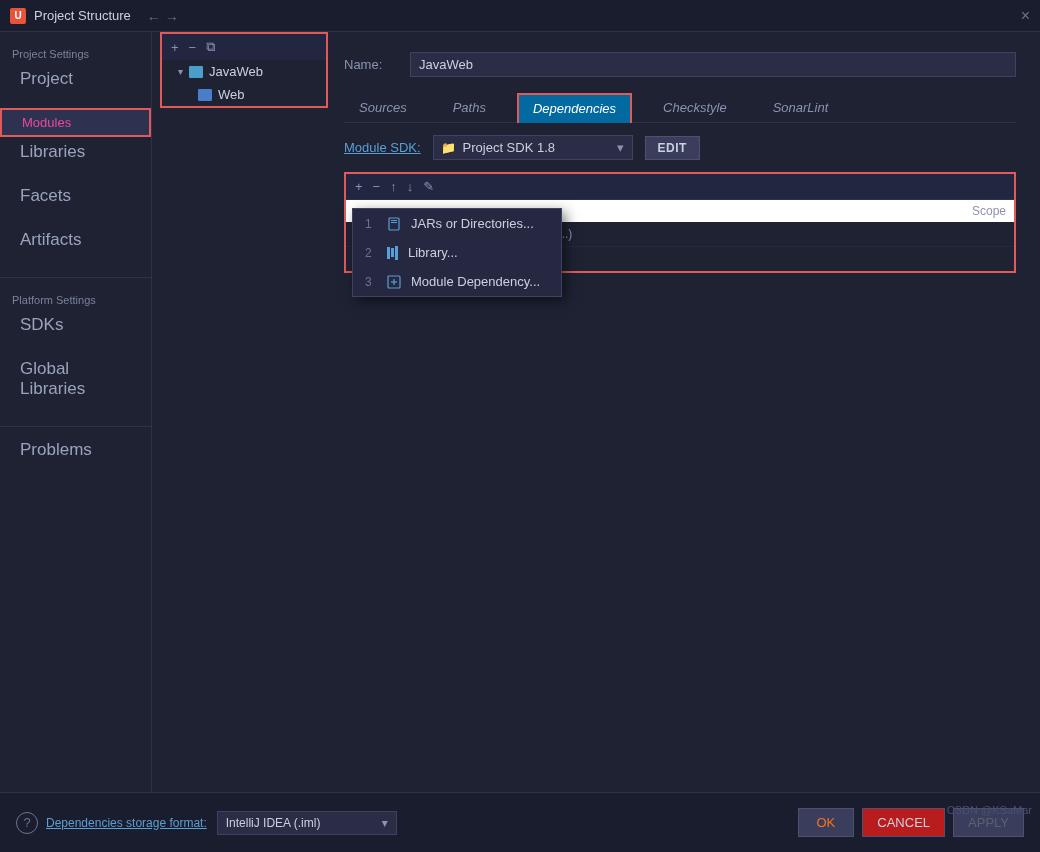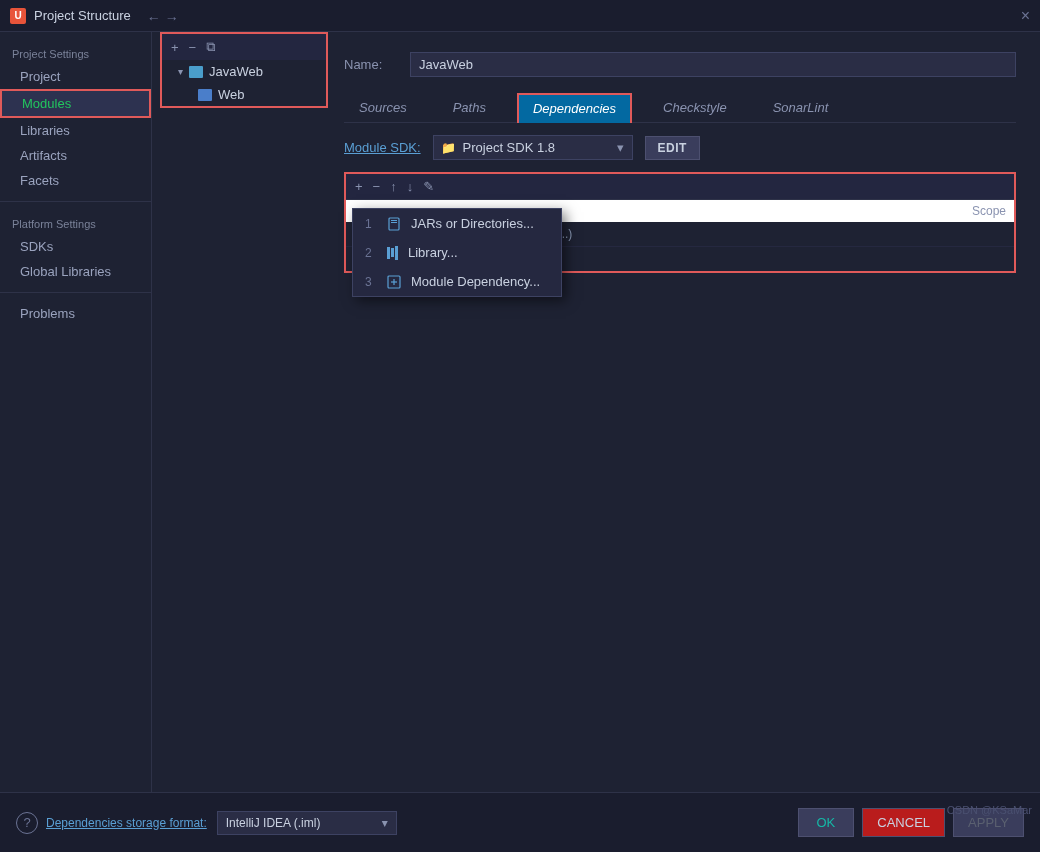--- a/index.html
+++ b/index.html
@@ -72,24 +72,24 @@
       padding-top: 8px;
       flex-shrink: 0;
     }
     .sidebar-section-label {
       color: #7a8299;
       font-size: 11px;
       padding: 8px 12px 4px 12px;
       text-transform: none;
     }
     .sidebar-item {
-      padding: 5px 12px 5px 20px;
+      padding: 5px 12px 19px 20px;
       cursor: pointer;
       color: #9aa3be;
-      font-size: 13px;
+      font-size: 17px;
     }
     .sidebar-divider {
       height: 1px;
       background: #2e3248;
       margin: 8px 0;
     }
     
     .module-tree-panel {
       position: absolute;
       left: 160px;
@@ -404,21 +404,21 @@
       cursor: pointer;
     }
     .bottom-right {
       display: flex;
       align-items: center;
       gap: 8px;
     }
     .btn-ok {
       background: #3a3d5c;
       border: 1px solid #4d5070;
-      color: #14b8a6;
+      color: #f97316;
       padding: 6px 18px;
       font-size: 13px;
       cursor: pointer;
     }
     .btn-cancel {
       background: #b91c1c;
       border: 1px solid #4d5070;
       color: #c9d1e0;
       padding: 6px 14px;
       font-size: 13px;
@@ -437,21 +437,21 @@
       position: absolute;
       bottom: 36px;
       right: 8px;
       color: #4a5070;
       font-size: 11px;
     }
     
     .modules-highlight {
       border: 2px solid #e05a5a;
       background: #2d3250;
-      color: #22c55e;
+      color: #ec4899;
       padding: 5px 12px 5px 20px;
       cursor: pointer;
     }
   </style>
 </head>
 <body>
 
 <div class="title-bar">
   <div class="title-bar-left">
     <div class="title-bar-icon">
@@ -473,24 +473,24 @@
     <div class="sidebar-item">
       <span>Project</span>
     </div>
     <div class="modules-highlight">
       <span>Modules</span>
     </div>
     <div class="sidebar-item">
       <span>Libraries</span>
     </div>
     <div class="sidebar-item">
+      <span>Facets</span>
+    </div>
+    <div class="sidebar-item">
       <span>Artifacts</span>
-    </div>
-    <div class="sidebar-item">
-      <span>Facets</span>
     </div>
     <div class="sidebar-divider"></div>
     <div class="sidebar-section-label">Platform Settings</div>
     <div class="sidebar-item">
       <span>SDKs</span>
     </div>
     <div class="sidebar-item">
       <span>Global Libraries</span>
     </div>
     <div class="sidebar-divider"></div>

